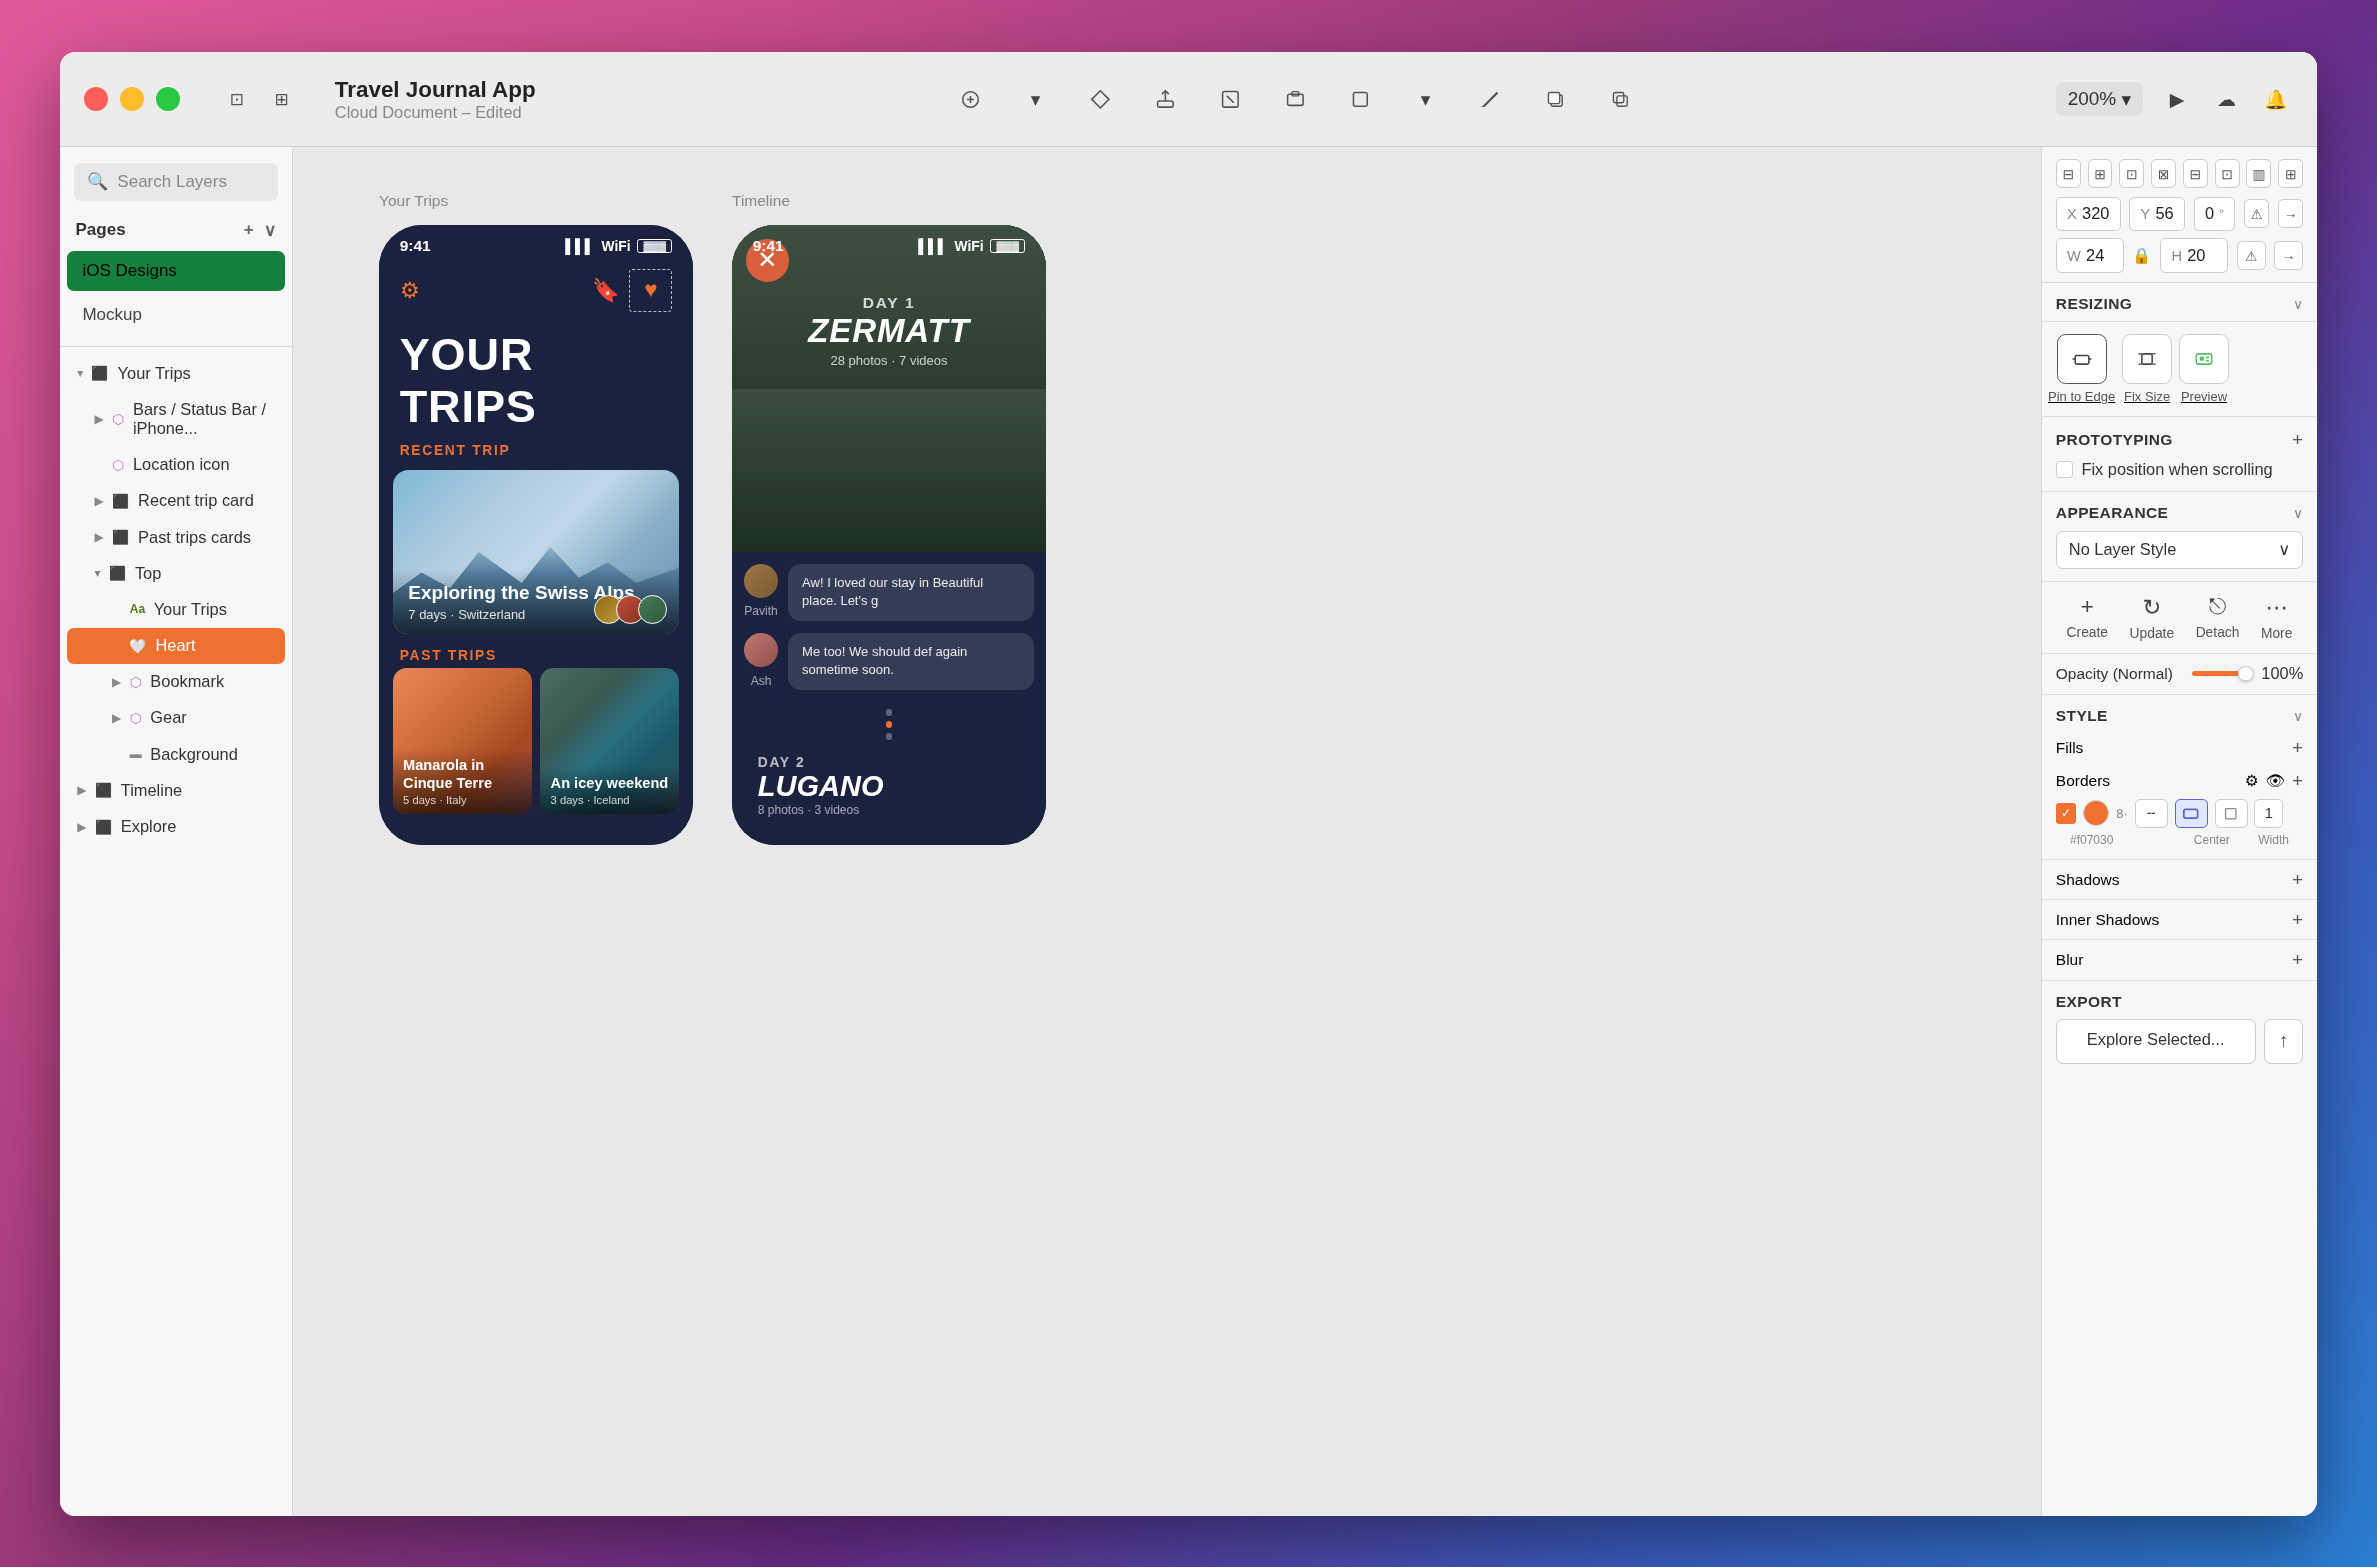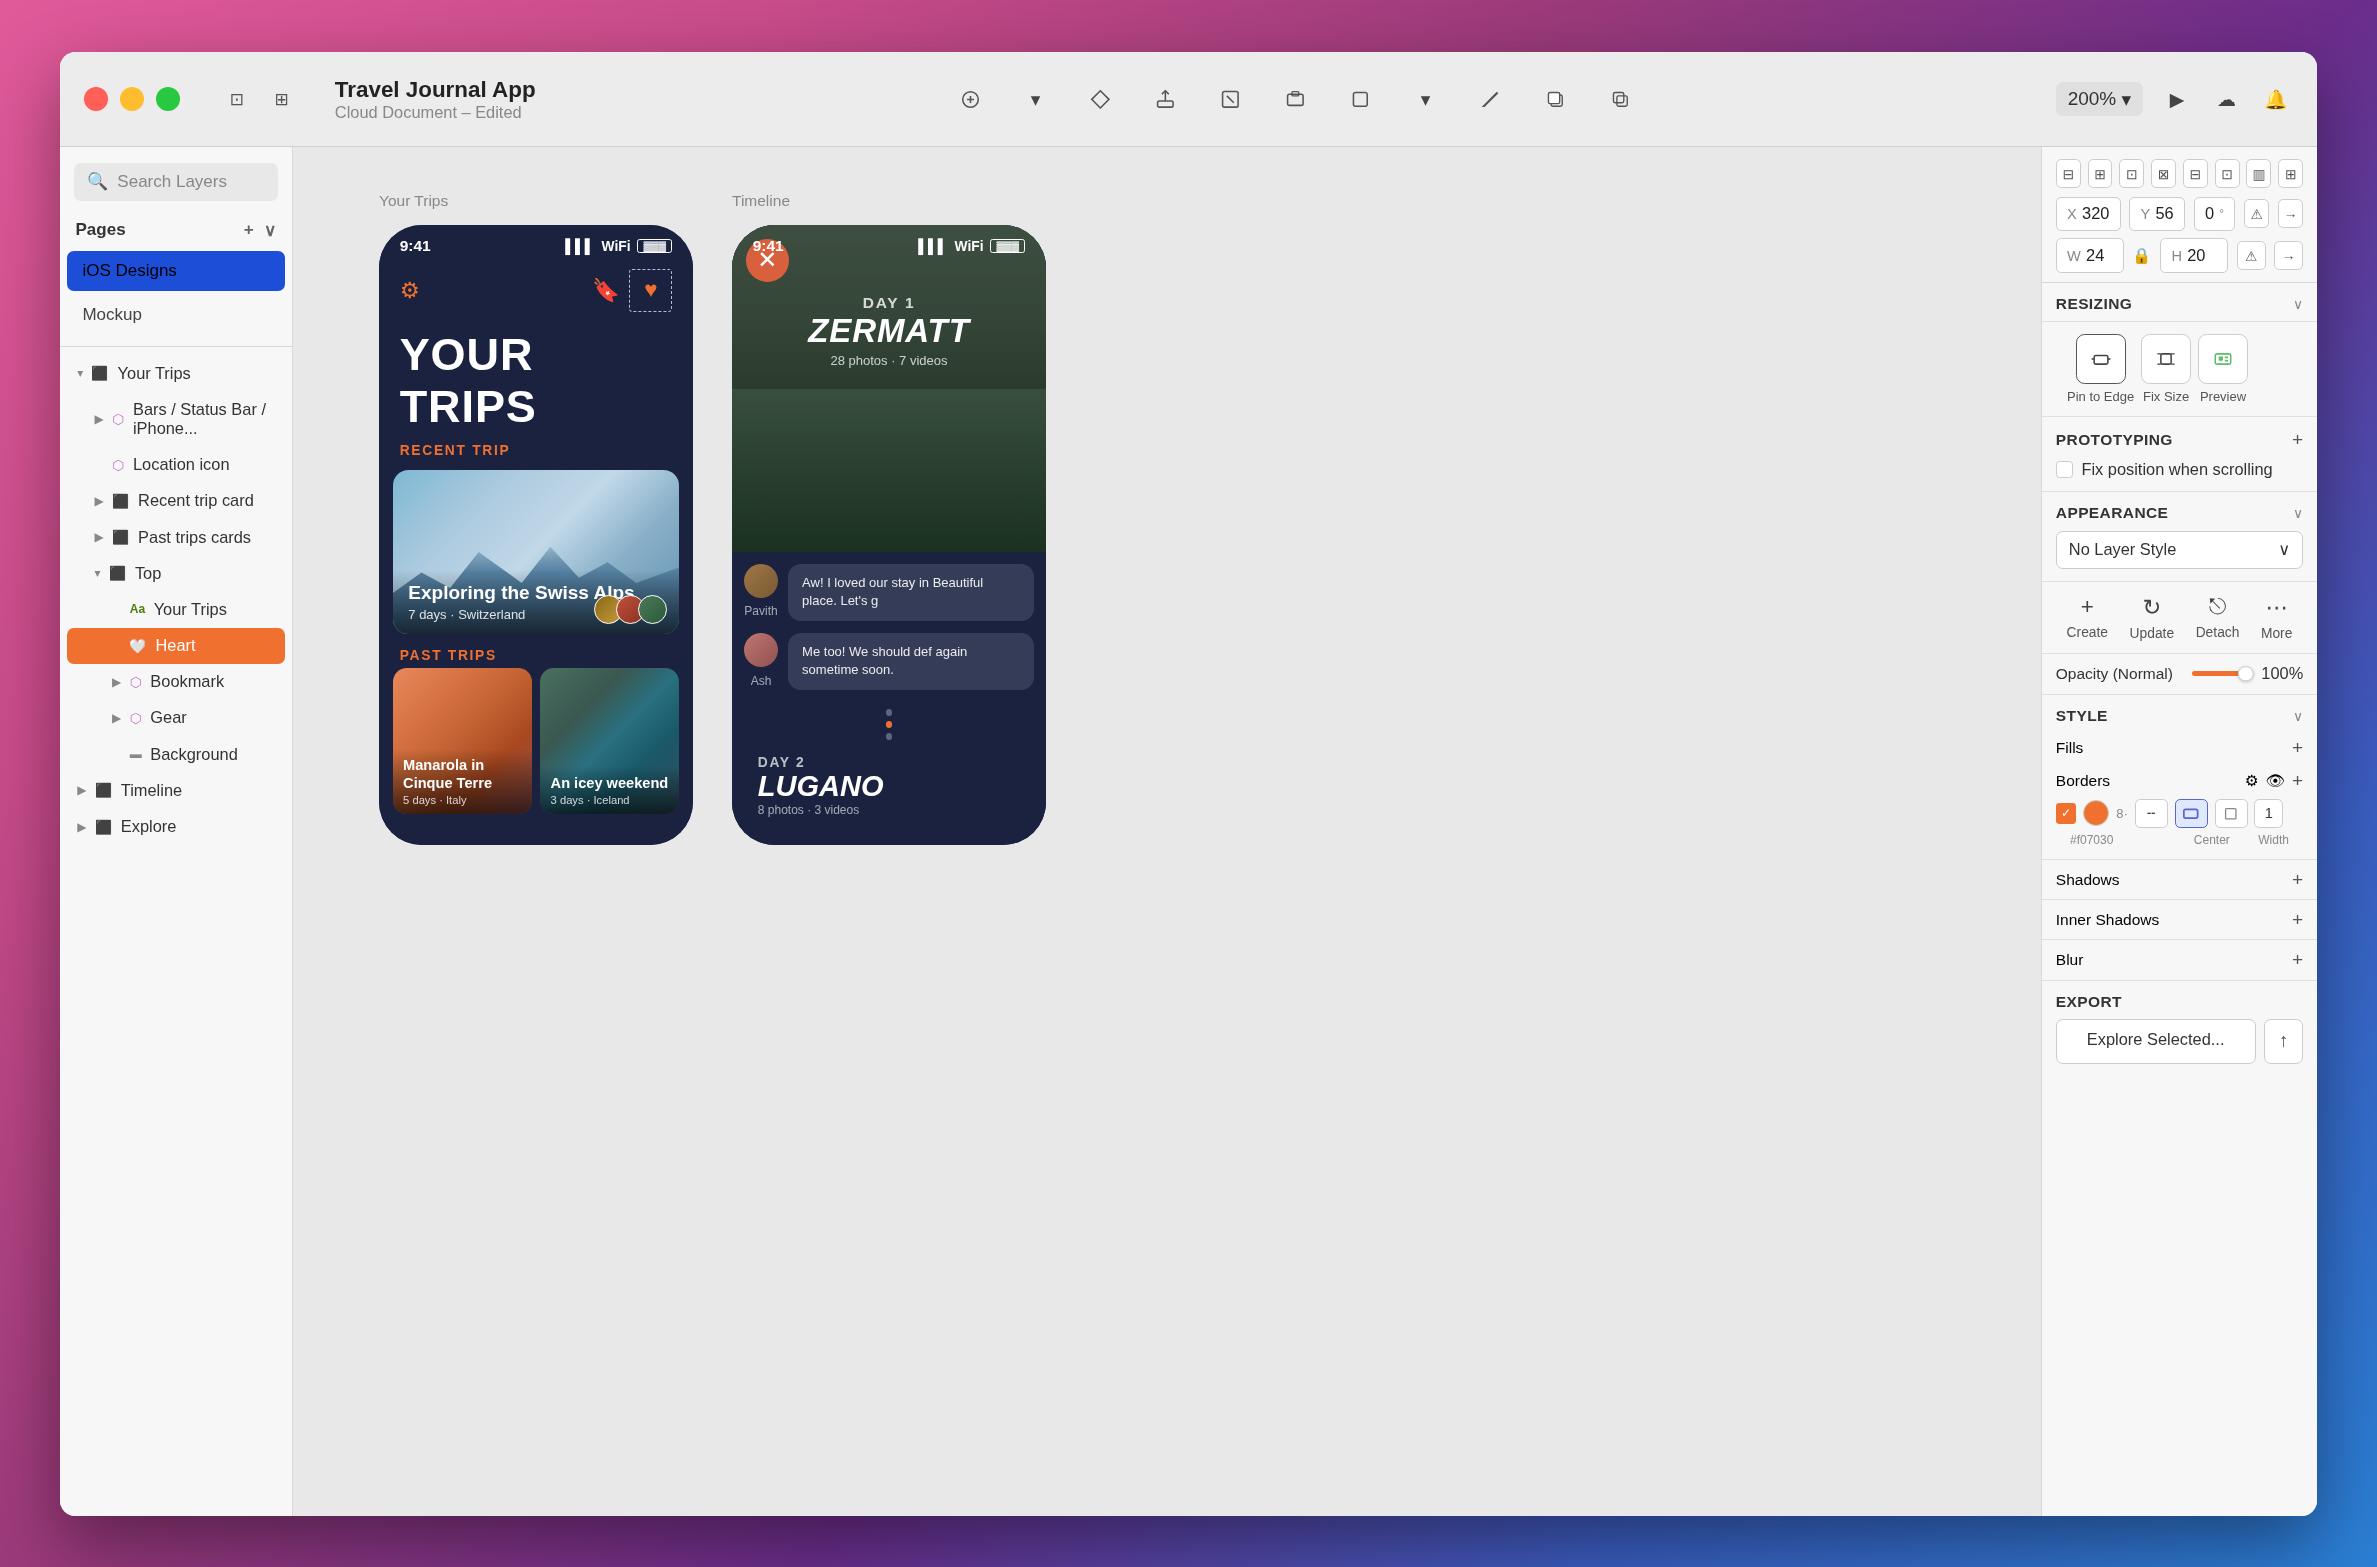--- a/index.html
+++ b/index.html
@@ -150,21 +150,21 @@
       color: #666;
     }
     .page-item {
       padding: 10.3px 15.5px;
       font-size: 17px;
       border-radius: 6.9px;
       margin: 1.7px 6.9px;
       cursor: pointer;
     }
     .page-item.active {
-      background: #1d4ed8;
+      background: #15803d;
       font-weight: 500;
     }
     .page-item:not(.active) {
       color: #444;
     }
     .sidebar-divider {
       height: 0.9px;
       background: #d8d8d8;
       margin: 8.6px 0;
     }
@@ -613,22 +613,23 @@
       color: #333;
       text-transform: uppercase;
       letter-spacing: 0.4px;
     }
     .section-collapse {
       color: #888;
       font-size: 13.8px;
     }
     
     .pin-section {
-      padding: 12px 25px;
+      padding: 12px 6px;
       border-bottom: 0.9px solid #e0e0e0;
+      text-decoration: underline;
     }
     .pin-icons-row {
       display: flex;
       gap: 6.9px;
       justify-content: flex-start;
     }
     .pin-item {
       display: flex;
       flex-direction: column;
       align-items: center;

